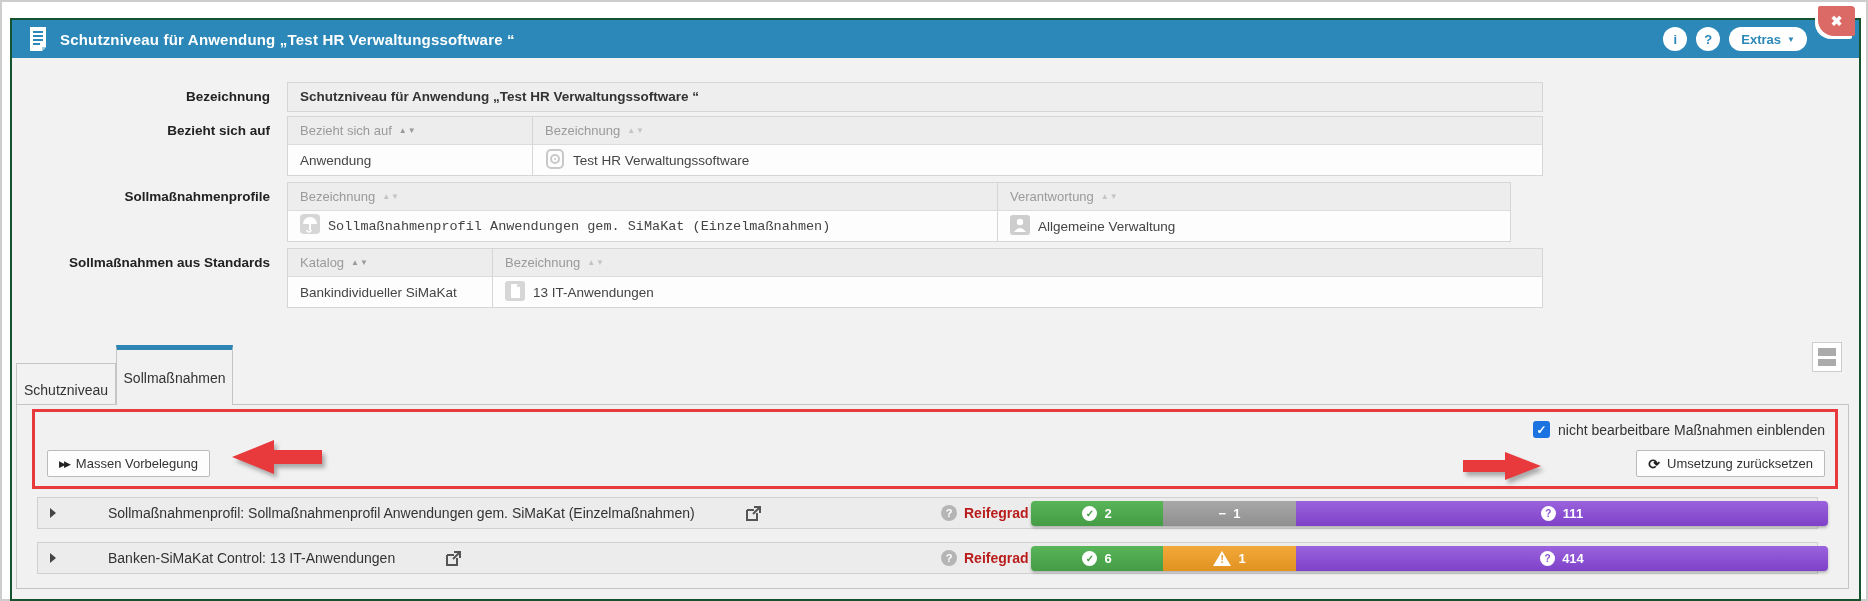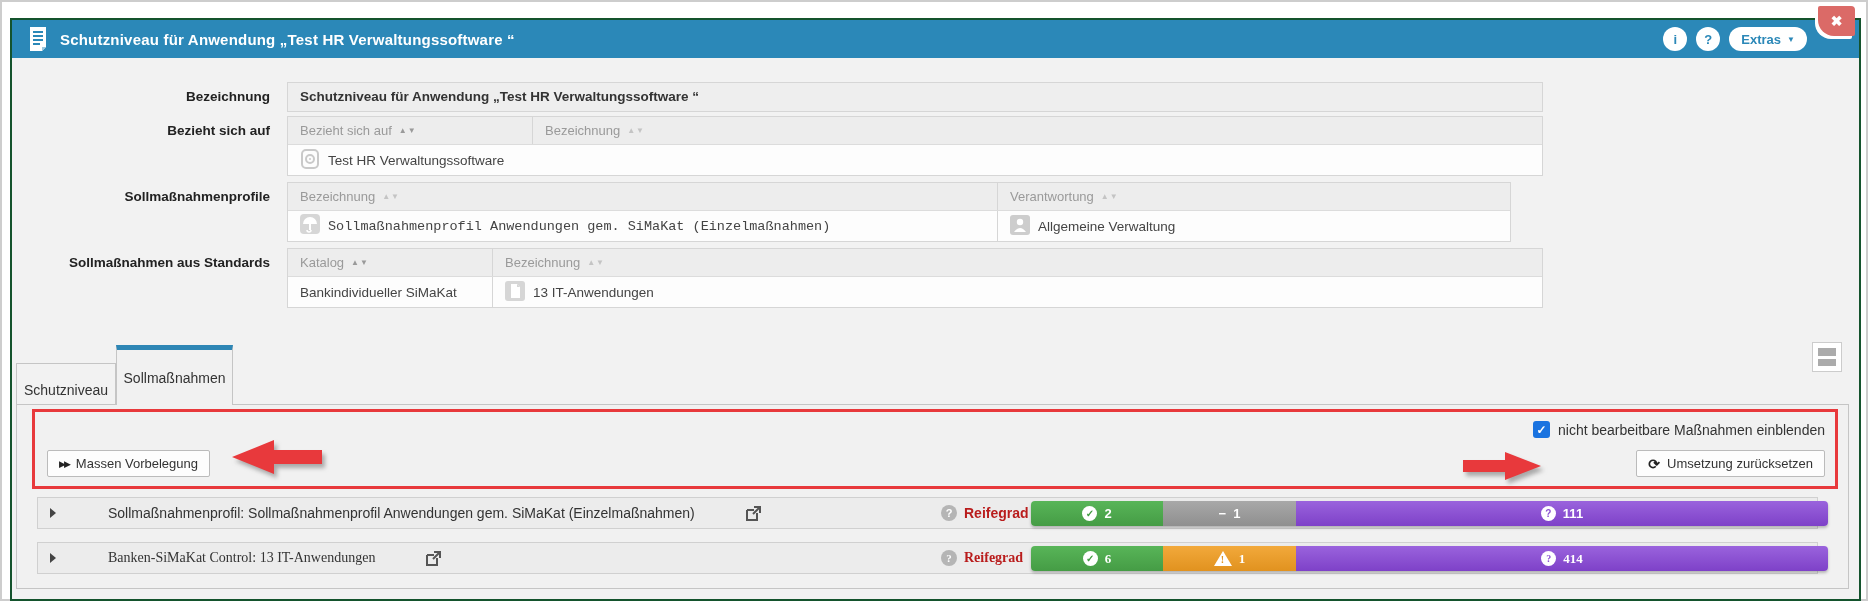--- a/index.html
+++ b/index.html
@@ -67,21 +67,21 @@
   .chk { width:17px; height:17px; background:#1a73e0; border-radius:3px; color:#fff; font-size:12px;
     font-weight:bold; display:flex; align-items:center; justify-content:center; cursor:pointer; }
   .chk-label { font-size:14px; color:#333; }
   .arrow { position:absolute; filter:drop-shadow(3px 4px 2px rgba(110,110,110,.55)); }
   .arrow-left { left:195px; top:26px; }
   .arrow-right { right:292px; top:38px; }
 
   
   .measure-row { position:absolute; left:25px; width:1781px; height:32px; background:#ececec;
     border:1px solid #d0d0d0; display:flex; align-items:center; padding-left:12px; overflow:visible; z-index:5;gap:43px; }
-  .row-1 { top:477px; } .row-2 { top:522px;font-family:Liberation Serif, serif; }
+  .row-1 { top:477px; } .row-2 { top:522px; }
   .caret { width:0; height:0; border-left:6px solid #444; border-top:5px solid transparent;
     border-bottom:5px solid transparent; margin-right:9px; }
   .mr-title { font-size:14px; color:#333; }
   .ext-ic { margin-left:8px; display:flex; }
   .reif { position:absolute; left:903px; display:flex; align-items:center; gap:7px; }
   .help-ic { width:16px; height:16px; border-radius:50%; background:#b5b5b5; color:#fff; font-size:11px;
     font-weight:bold; display:flex; align-items:center; justify-content:center; }
   .reif-label { font-size:14px; font-weight:bold; color:#b91c1c; }
   .grade-bar { position:absolute; left:993px; top:3px; height:25px; display:flex;
     box-shadow:0 2px 3px rgba(0,0,0,.25); border-radius:4px; }
@@ -135,20 +135,21 @@
         <div class="c colsep" style="width:245px;">
           <span>Bezieht sich auf</span>
           <span class="sort active">▲▼</span>
         </div>
         <div class="c">
           <span>Bezeichnung</span>
           <span class="sort">▲▼</span>
         </div>
       </div>
       <div class="mt-row">
+        <div class="c colsep" style="width:245px;">Anwendung</div>
         <div class="c">
           <span>
             <svg width="20" height="20" viewBox="0 0 20 20">
                 <rect x="2" y="1" width="16" height="18" rx="4" fill="none" stroke="#c9c9c9" stroke-width="2"></rect>
                 <circle cx="10" cy="10" r="4" fill="none" stroke="#c9c9c9" stroke-width="2"></circle>
                 <circle cx="10" cy="10" r="1" fill="#c9c9c9"></circle>
               </svg>
           </span>
           <span>Test HR Verwaltungssoftware</span>
         </div>

